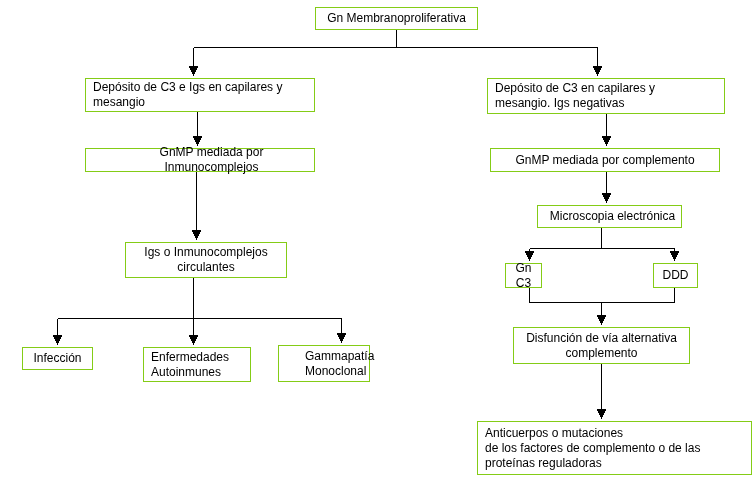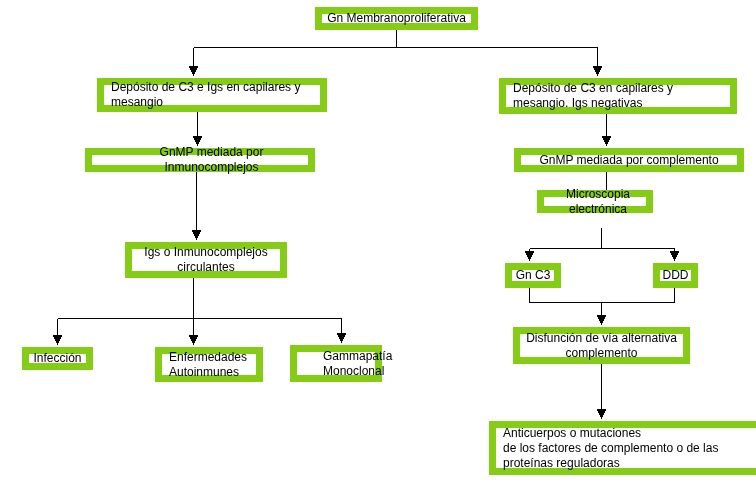--- a/index.html
+++ b/index.html
@@ -15,29 +15,29 @@
     overflow: hidden;
   }
   .connectors {
     position: absolute;
     left: 0; top: 0;
     width: 756px; height: 494px;
   }
   .connectors path { shape-rendering: crispEdges; }
   .box {
     position: absolute;
-    border: 7px solid #84cc16;
+    border: 1px solid #84cc16;
     background: #ffffff;
     display: flex;
     align-items: center;
     line-height: 15px;
     white-space: pre-line;
   }
   .box.center { justify-content: center; text-align: center; padding: 0 2px; }
-  .box.left   { justify-content: flex-start; text-align: left; padding-left: 7px; padding-right: 4px; margin-left: 12px; }
+  .box.left   { justify-content: flex-start; text-align: left; padding-left: 7px; padding-right: 4px; }
 </style>
 </head>
 <body>
 
 <div class="canvas">
 
   <svg class="connectors" width="756" height="494" viewBox="0 0 756 494" xmlns="http://www.w3.org/2000/svg">
     <defs>
       <marker id="arrow" viewBox="0 0 10 10" refX="10" refY="5" markerWidth="10" markerHeight="10" orient="auto" markerUnits="userSpaceOnUse">
         <path d="M0 0 L10 5 L0 10 z" fill="#000000" stroke="none"></path>
@@ -99,29 +99,29 @@
   <div class="box left" style="left:278px; top:345px; width:92px;  height:37px;padding-left:26px;">
     <span>Gammapatía
 Monoclonal</span>
   </div>
 
   <div class="box left" style="left:487px; top:78px; width:238px; height:36px;">
     <span>Depósito de C3 en capilares y
 mesangio. Igs negativas</span>
   </div>
 
-  <div class="box center" style="left:490px; top:148px; width:230px; height:24px;margin-left:24px;">
+  <div class="box center" style="left:490px; top:148px; width:230px; height:24px;">
     <span>GnMP mediada por complemento</span>
   </div>
 
-  <div class="box center" style="left:537px; top:190px; width:116px; height:23px;padding-left:8px;">
+  <div class="box center" style="left:537px; top:205px; width:145px; height:23px;padding-left:8px;">
     <span>Microscopia electrónica</span>
   </div>
 
-  <div class="box center" style="left:505px; top:263px; width:56px;  height:25px;">
+  <div class="box center" style="left:505px; top:263px; width:37px;  height:25px;">
     <span>Gn C3</span>
   </div>
 
   <div class="box center" style="left:653px; top:263px; width:45px;  height:25px;">
     <span>DDD</span>
   </div>
 
   <div class="box center" style="left:513px; top:327px; width:177px; height:37px;">
     <span>Disfunción de vía alternativa
 complemento</span>

